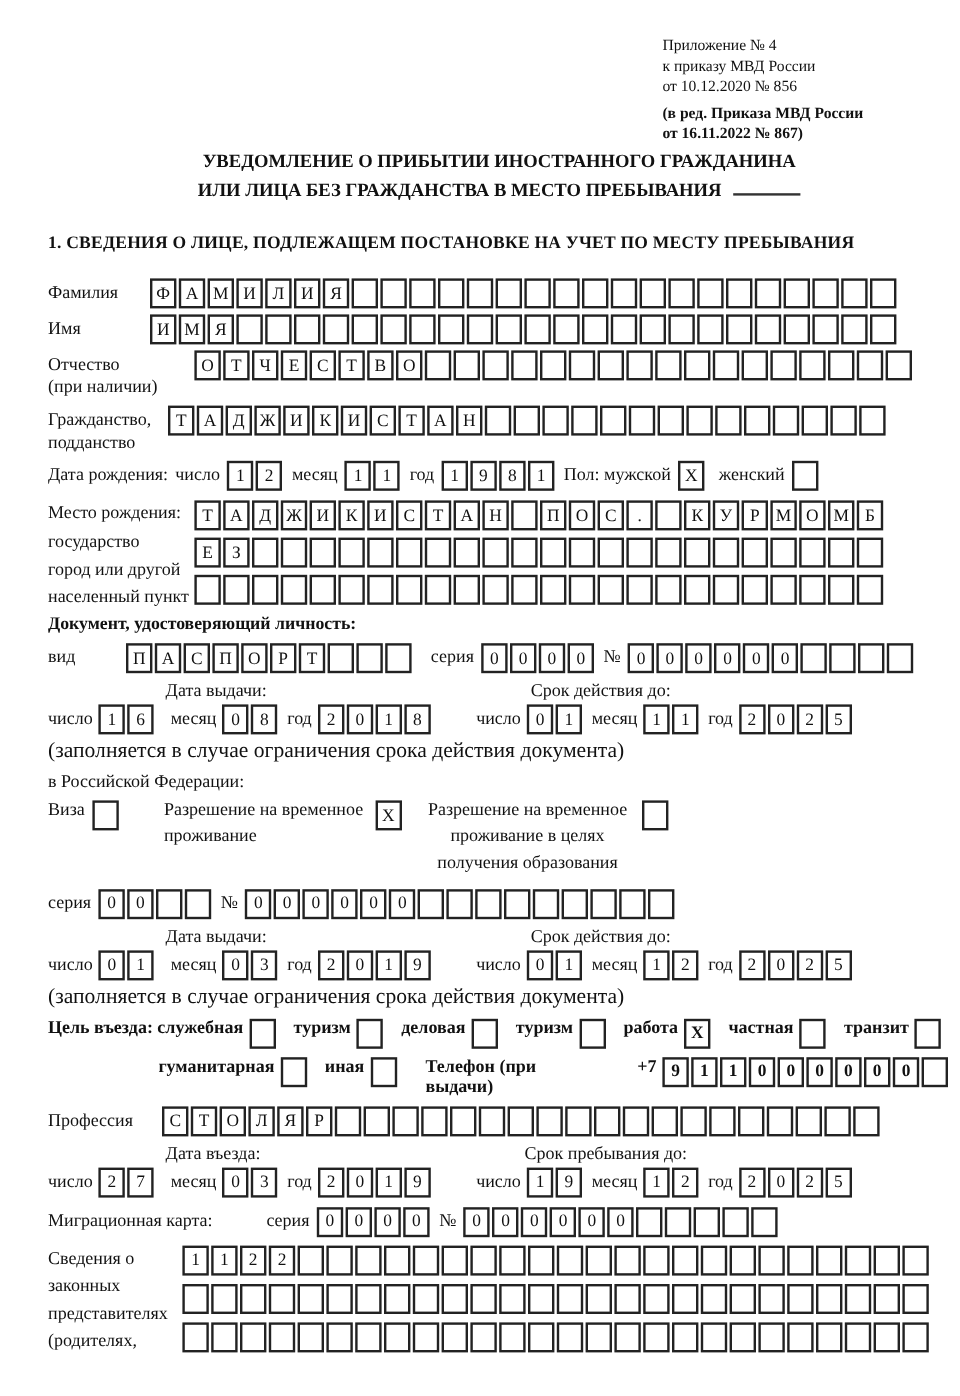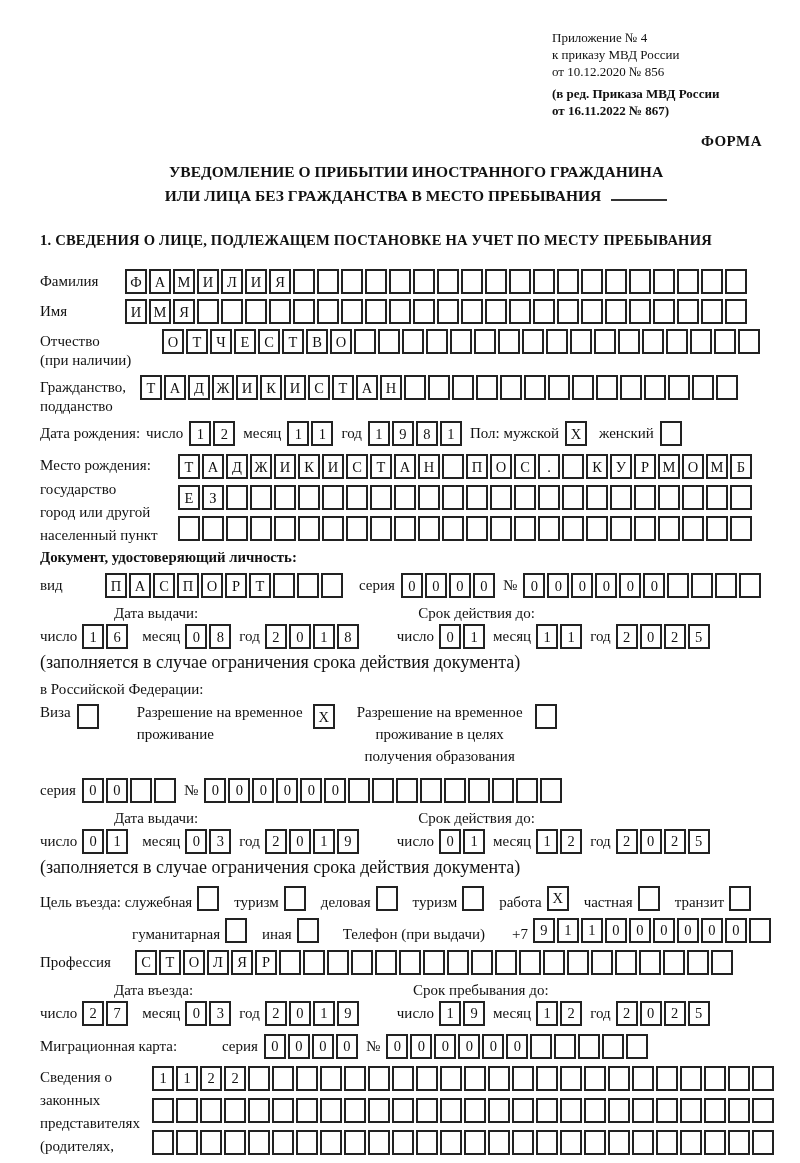--- a/index.html
+++ b/index.html
@@ -22,48 +22,48 @@
   .sec-heading { font-weight:bold; font-size:14.6px; margin:24px 0 20px 0; letter-spacing:.2px; }
 
   
   .cells { display:flex; flex:none; }
   .cell {
     display:inline-flex; align-items:center; justify-content:center; flex:none;
     width:22px; height:25px; border:2px solid #222; margin-right:2px;
     font-size:14.5px; line-height:1;
   }
   .row { display:flex; align-items:center; margin-bottom:5px; }
-  .row-top { display:flex; align-items:flex-start;gap:16px; }
+  .row-top { display:flex; align-items:flex-start; }
   .lbl { flex:none; }
   .w85 { width:85px; } .w100 { width:100px; } .w122 { width:122px; }
   .w95 { width:95px; } .w65 { width:65px; }
   .sub-lbl { font-size:15px; margin-top:-2px; margin-bottom:6px; }
   .gap6 { width:6px; flex:none; } .gap10 { width:10px; flex:none; }
   .gap14 { width:14px; flex:none; } .gap22 { width:22px; flex:none; }
   .mr6 { margin-right:6px; } .ml6 { margin-left:6px; }
 
   .center-bold { text-align:left; font-weight:bold; font-size:14.8px; margin:2px 0 7px 0; }
 
   .dates-line { display:flex; margin-bottom:2px; }
-  .dates-line .dh-left { margin-left:74px; }
+  .dates-line .dh-left { margin-left:98px; }
   .dates-line .dh-right { margin-left:220px; }
   .date-row { display:flex; align-items:center; margin-bottom:3px; }
   .date-row .dlabel { margin-right:5px; }
   .date-row .dgap { width:18px; flex:none; }
   .small-note { font-size:18px; margin:1px 22px 8px 0; }
 
   .plain-line { margin:2px 0 6px 0; }
 
   .opt-row { display:flex; align-items:flex-start; margin:6px 0 10px 0; }
   .opt { display:flex; align-items:flex-start; }
   .opt .olabel { margin-right:6px; }
   .opt .c2 { width:170px; text-align:left; line-height:1.45; margin-top:-2px; }
   .opt .c3 { width:178px; text-align:center; line-height:1.45; margin-top:-2px; }
 
-  .purpose-row { display:flex; align-items:flex-end; margin-bottom:7px; }
+  .purpose-row { display:flex; align-items:flex-start; margin-bottom:7px;font-weight:bold; }
   .purpose-row .pl { margin-right:5px; }
   .purpose-row .pgap { width:13px; flex:none; }
   .indent90 { margin-left:92px; }
 
   .mcard-row { display:flex; align-items:center; margin-bottom:7px; }
 
   .reps { display:flex; align-items:flex-start; margin-top:2px; }
   .reps .lbl-col { width:112px; flex:none; line-height:1.55; }
   .reps .box-col .cells { margin-bottom:7px; }
 
@@ -76,21 +76,20 @@
 
   <div class="hdr">
     <div>Приложение № 4</div>
     <div>к приказу МВД России</div>
     <div>от 10.12.2020 № 856</div>
     <div class="grp2">
       <div>(в ред. Приказа МВД России</div>
       <div>от 16.11.2022 № 867)</div>
     </div>
   </div>
-  <div class="forma">ФОРМА</div>
 
   <div class="title">
     <div>УВЕДОМЛЕНИЕ О ПРИБЫТИИ ИНОСТРАННОГО ГРАЖДАНИНА</div>
     <div>
       <span>ИЛИ ЛИЦА БЕЗ ГРАЖДАНСТВА В МЕСТО ПРЕБЫВАНИЯ</span><span class="t-underline"></span>
     </div>
   </div>
 
   <div class="sec-heading">1. СВЕДЕНИЯ О ЛИЦЕ, ПОДЛЕЖАЩЕМ ПОСТАНОВКЕ НА УЧЕТ ПО МЕСТУ ПРЕБЫВАНИЯ</div>
 

